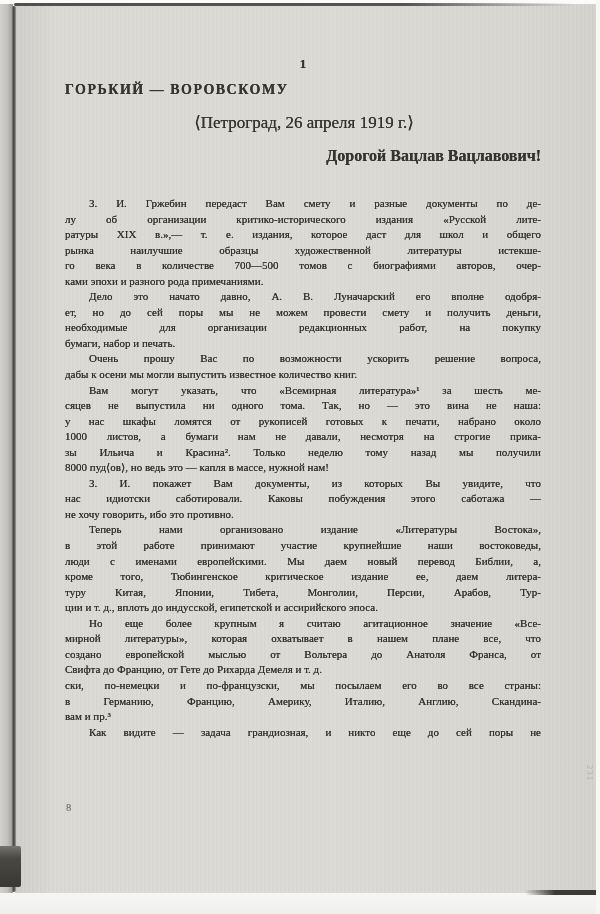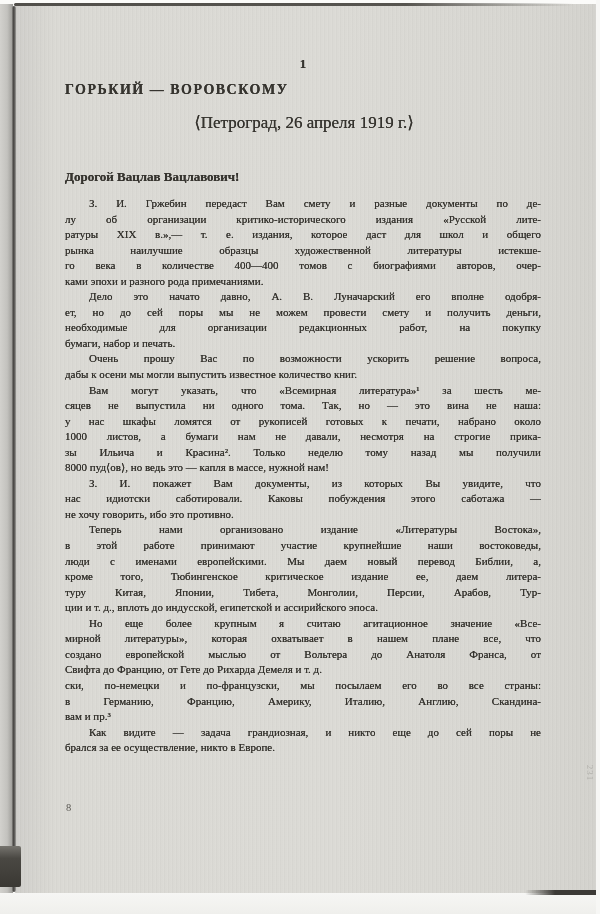--- a/index.html
+++ b/index.html
@@ -66,22 +66,22 @@
     position:absolute;left:65px;width:476px;top:82px;
     text-align:left;font-size:14px;font-weight:700;letter-spacing:1.5px;
     text-shadow:0 0 .4px currentColor;
   }
   .dateline{
     position:absolute;left:65px;width:478px;top:112px;
     text-align:center;font-size:17px;
     text-shadow:0 0 .35px currentColor;
   }
   .salutation{
-    position:absolute;left:65px;width:476px;top:169px;
-    text-align:left;font-size:13px;font-weight:600;
+    position:absolute;left:65px;width:476px;top:147px;
+    text-align:right;font-size:16px;font-weight:600;
     text-shadow:0 0 .3px currentColor;
   }
   .body{
     position:absolute;left:65px;width:476px;top:196px;
     font-size:11px;line-height:15.55px;
     text-shadow:0 0 .35px currentColor;
   }
   .line{
     text-align:justify;
     text-align-last:justify;
@@ -116,21 +116,21 @@
   <div class="section-number">1</div>
   <div class="title">ГОРЬКИЙ — ВОРОВСКОМУ</div>
   <div class="dateline">⟨Петроград, 26 апреля 1919 г.⟩</div>
   <div class="salutation">Дорогой Вацлав Вацлавович!</div>
   <div class="body">
       <div class="para">
         <div class="line first">З. И. Гржебин передаст Вам смету и разные документы по де-</div>
         <div class="line">лу об организации критико-исторического издания «Русской лите-</div>
         <div class="line">ратуры XIX в.»,— т. е. издания, которое даст для школ и общего</div>
         <div class="line">рынка наилучшие образцы художественной литературы истекше-</div>
-        <div class="line">го века в количестве 400—400 томов с биографиями авторов, очер-</div>
+        <div class="line">го века в количестве 700—500 томов с биографиями авторов, очер-</div>
         <div class="line last">ками эпохи и разного рода примечаниями.</div>
       </div>
       <div class="para">
         <div class="line first">Дело это начато давно, А. В. Луначарский его вполне одобря-</div>
         <div class="line">ет, но до сей поры мы не можем провести смету и получить деньги,</div>
         <div class="line">необходимые для организации редакционных работ, на покупку</div>
         <div class="line last">бумаги, набор и печать.</div>
       </div>
       <div class="para">
         <div class="line first">Очень прошу Вас по возможности ускорить решение вопроса,</div>
@@ -163,18 +163,17 @@
         <div class="line">создано европейской мыслью от Вольтера до Анатоля Франса, от</div>
         <div class="line last">Свифта до Францию, от Гете до Рихарда Демеля и т. д.</div>
       </div>
       <div class="para">
         <div class="line">ски, по-немецки и по-французски, мы посылаем его во все страны:</div>
         <div class="line">в Германию, Францию, Америку, Италию, Англию, Скандина-</div>
         <div class="line last">вам и пр.³</div>
       </div>
       <div class="para">
         <div class="line first">Как видите — задача грандиозная, и никто еще до сей поры не</div>
-        <div class="line last">брался за ее осуществление, никто в Европе.</div>
       </div>
     </div>
   <div class="page-number">8</div>
   <div class="edge-mark">231</div>
 </div>
 
 </body></html>

